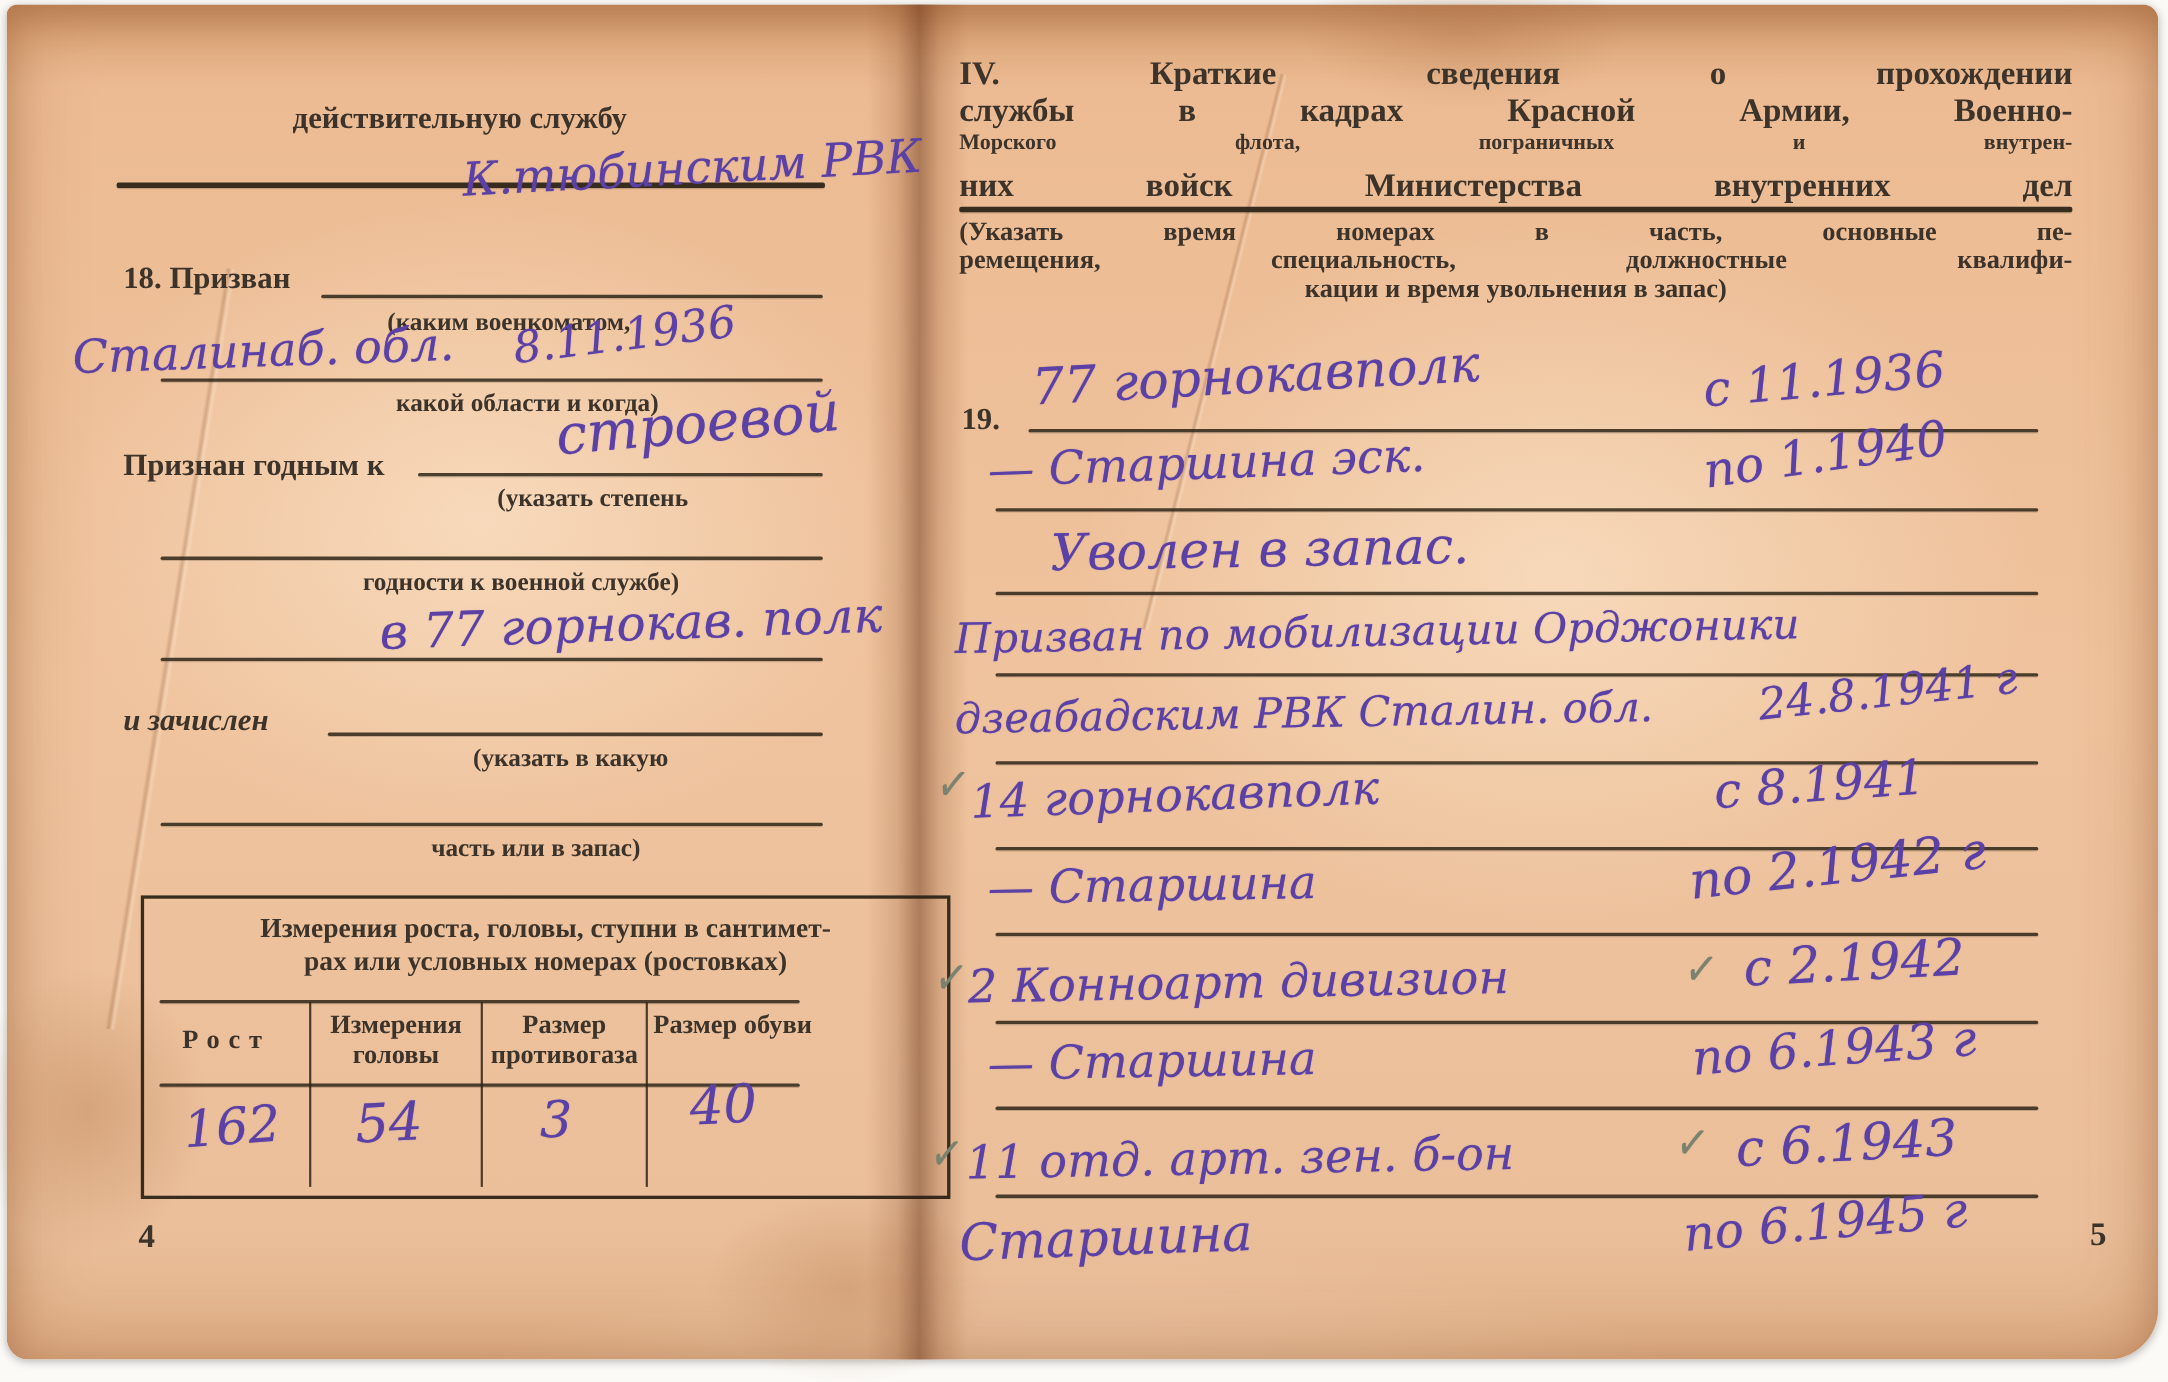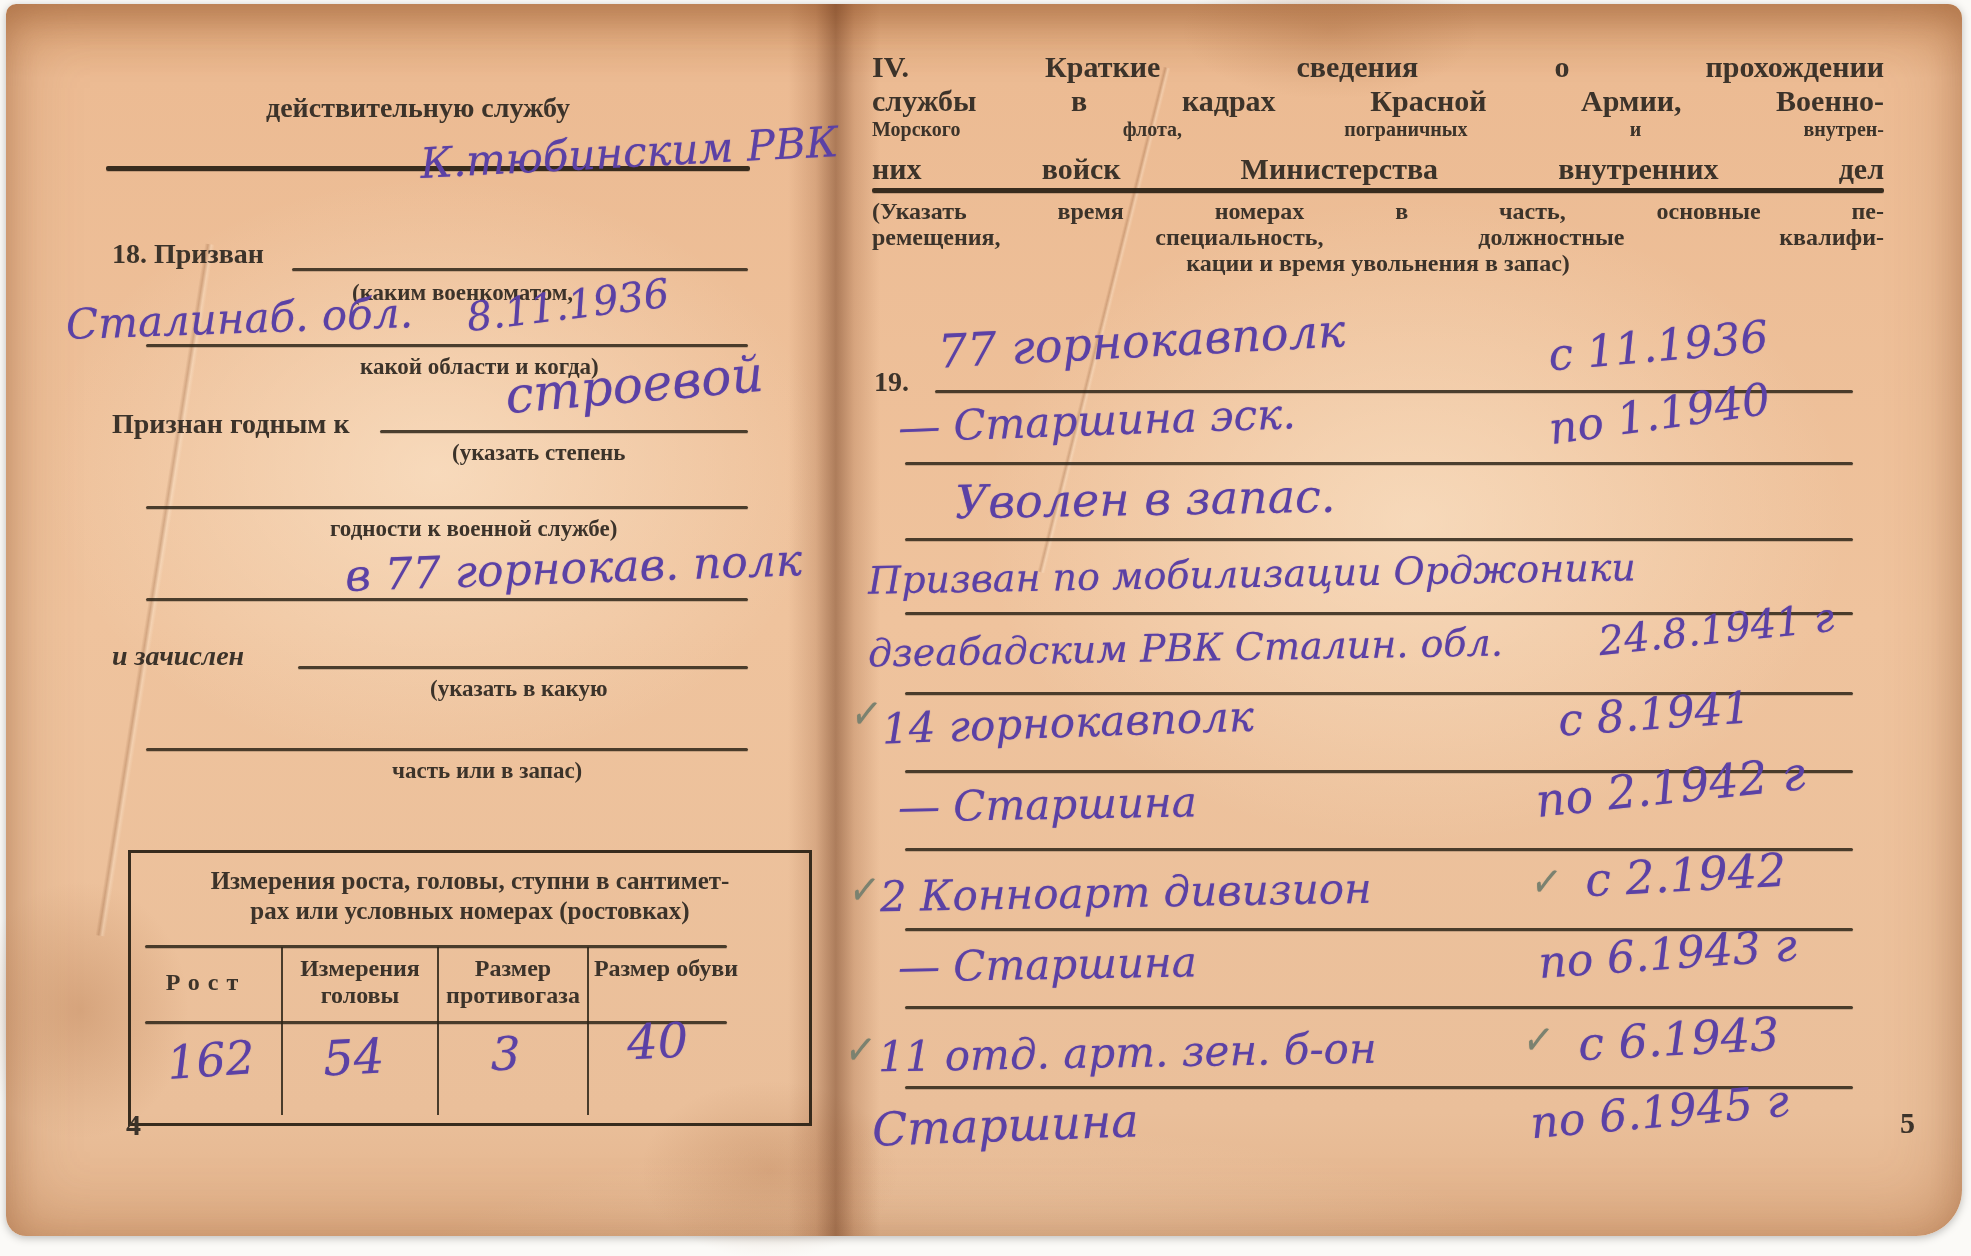--- a/index.html
+++ b/index.html
@@ -22,21 +22,21 @@
   .c1{left:150px;top:240px;width:10px;height:700px;transform:rotate(9deg);}
   .c2{left:1100px;top:60px;width:8px;height:520px;transform:rotate(14deg);}
   .print{position:absolute;font-family:"Liberation Serif",serif;font-weight:bold;color:#3c332a;white-space:nowrap;}
   .jst{white-space:normal;text-align:justify;text-align-last:justify;}
   .ctr{white-space:normal;text-align:center;}
   .fline{position:absolute;height:3px;background:rgba(45,36,24,.85);border-radius:2px;box-shadow:0 1px 0 rgba(45,36,24,.2);}
   .thick{height:5px;background:rgba(40,32,20,.92);}
   .hw{position:absolute;font-family:"DejaVu Serif",serif;font-style:italic;color:#5b41a5;white-space:nowrap;
       text-shadow:0 0 1px rgba(91,65,165,.55);}
   .chk{position:absolute;color:#7b8270;font-family:"DejaVu Sans",sans-serif;font-weight:bold;font-size:44px;transform:rotate(10deg) scaleX(.75);text-shadow:0 0 1px rgba(110,120,100,.6);}
-  .tbl{position:absolute;left:128px;top:814px;width:684px;height:276px;border:3px solid rgba(40,32,20,.92);box-sizing:border-box;margin-top:36px;}
+  .tbl{position:absolute;left:128px;top:814px;width:736px;height:276px;border:3px solid rgba(40,32,20,.92);box-sizing:border-box;}
   .tbl .cell{position:absolute;font-weight:bold;color:#3c332a;text-align:center;font-size:24px;line-height:27px;}
   .vline{position:absolute;width:2px;background:rgba(45,36,24,.85);}
 </style>
 </head>
 <body>
 
 <div class="stage">
   <div class="paper"></div>
   <div class="stain s1"></div>
   <div class="stain s2"></div>

